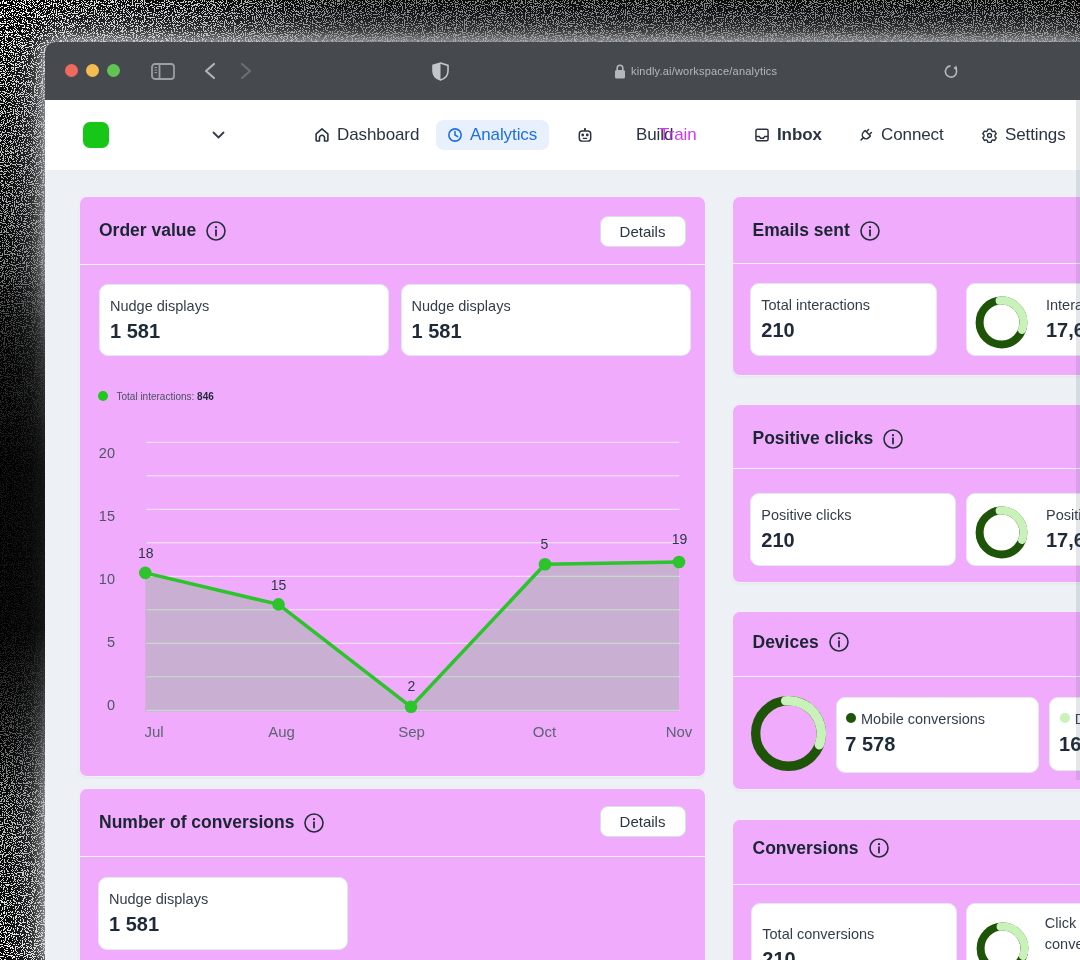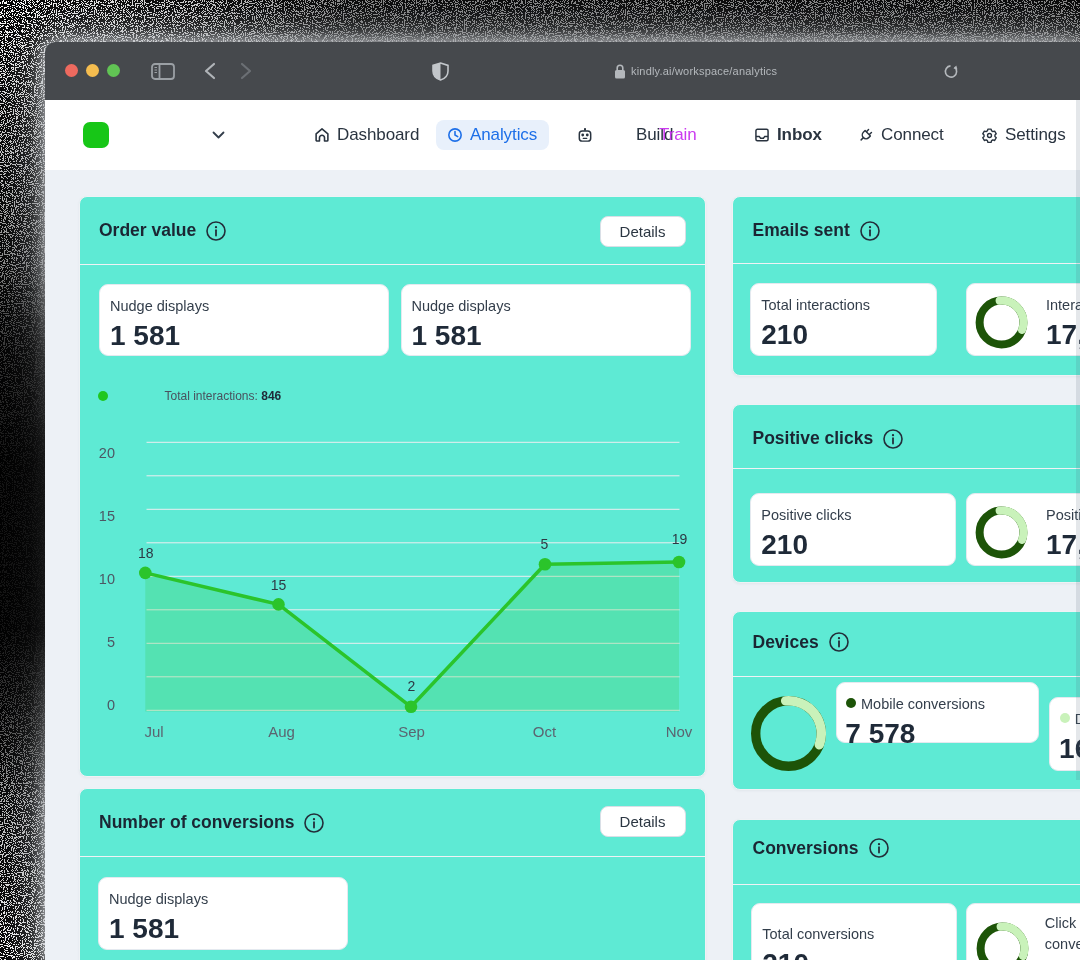--- a/index.html
+++ b/index.html
@@ -8,27 +8,27 @@
 #window { position:absolute; left:45px; top:42px; width:1035px; height:918px; border-radius:10px 0 0 0; overflow:hidden; background:#edf1f6; box-shadow:0 0 14px 2px rgba(215,218,222,.75), 0 0 34px 10px rgba(170,175,180,.45), 0 0 70px 28px rgba(130,135,140,.22); }
 #chrome { position:absolute; left:0; top:0; width:100%; height:58px; background:#46494d; }
 .tl { position:absolute; top:22.4px; width:13px; height:13px; border-radius:50%; }
 #chrome .url { position:absolute; left:586px; top:0; height:58px; line-height:58px; font-size:11px; color:#b4b8bc; letter-spacing:0.2px; }
 .cicon { position:absolute; }
 #nav { position:absolute; left:0; top:58px; width:100%; height:70px; background:#fff; }
 #nav .item { position:absolute; top:0; height:70px; display:flex; align-items:center; gap:8px; font-size:17px; color:#2a3440; letter-spacing:-0.1px; }
 #logo { position:absolute; left:37.5px; top:22px; width:26px; height:26px; border-radius:7px; background:#17c617; }
 #brand { position:absolute; left:74px; top:0; height:70px; line-height:70px; font-size:17.5px; font-weight:bold; color:#1f2a37; letter-spacing:-0.3px; }
 #page { position:absolute; left:0; top:128px; width:100%; height:790px; background:#edf1f6; }
-.card { position:absolute; background:#5eead4; border-radius:8px; border:1px solid #eff2f5; box-shadow:0 1px 3px rgba(20,30,50,.05);text-decoration:underline; }
+.card { position:absolute; background:#f0abfc; border-radius:8px; border:1px solid #eff2f5; box-shadow:0 1px 3px rgba(20,30,50,.05);text-decoration:underline; }
 .card h2 { position:absolute; left:19.5px; top:0; height:67px; display:flex; align-items:center; gap:10px; font-size:17.5px; font-weight:bold; color:#1b2633; }
 .cdiv { position:absolute; left:0; right:0; top:67px; height:1px; background:#f0f2f5; }
 .details { position:absolute; width:86px; height:31px; border:1px solid #d9dfe6; border-radius:8px; background:#fff; text-align:center; line-height:29px; font-size:15px; color:#2b3642; }
 .sbox { position:absolute; border:1px solid #e4e9ef; border-radius:9px; background:#fff; }
 .sbox .lb { position:absolute; left:10px; top:12.5px; font-size:14.5px; color:#333e4b; white-space:nowrap; }
-.sbox .vl { position:absolute; left:10px; top:34.5px; font-size:28px; font-weight:bold; color:#1f2a38; white-space:nowrap; }
+.sbox .vl { position:absolute; left:10px; top:34.5px; font-size:20px; font-weight:bold; color:#1f2a38; white-space:nowrap; }
 .ico { display:block; }
 </style>
 </head>
 <body>
 <svg id="noise" width="1080" height="960">
   <defs>
   <filter id="nf" x="0" y="0" width="100%" height="100%" color-interpolation-filters="sRGB">
     <feTurbulence type="fractalNoise" baseFrequency="0.9" numOctaves="1" seed="3"></feTurbulence>
     <feColorMatrix type="matrix" values="1 0 0 0 0  0 1 0 0 0  0 0 1 0 0  0 0 0 0 1"></feColorMatrix>
     <feColorMatrix type="saturate" values="0"></feColorMatrix>
@@ -173,21 +173,21 @@
     <div class="sbox" style="left:19.5px; top:87px; width:290px; height:72px;">
       <div class="lb">Nudge displays</div>
         <div class="vl">1 581</div>
     </div>
     <div class="sbox" style="left:321px; top:87px; width:290px; height:72px;">
       <div class="lb">Nudge displays</div>
         <div class="vl">1 581</div>
     </div>
     <div style="position:absolute; left:18px; top:191px; height:16px; display:flex; align-items:center; gap:9px;">
       <span style="width:10px; height:10px; border-radius:50%; background:#1fc71f;"></span>
-      <span style="font-size:12px; color:#49525e;margin-left:48px;">Total interactions: <b style="color:#1f2a38;">846</b></span>
+      <span style="font-size:10px; color:#49525e;">Total interactions: <b style="color:#1f2a38;">846</b></span>
     </div>
     <svg style="position:absolute; left:0; top:228px;" width="627" height="316" viewBox="0 0 627 316">
       <g stroke="#eceef1" stroke-width="1">
         <line x1="66.5" y1="17.3" x2="599.5" y2="17.3"></line>
         <line x1="66.5" y1="50.8" x2="599.5" y2="50.8"></line>
         <line x1="66.5" y1="84.3" x2="599.5" y2="84.3"></line>
         <line x1="66.5" y1="117.8" x2="599.5" y2="117.8"></line>
         <line x1="66.5" y1="151.3" x2="599.5" y2="151.3"></line>
         <line x1="66.5" y1="184.8" x2="599.5" y2="184.8"></line>
         <line x1="66.5" y1="218.3" x2="599.5" y2="218.3"></line>
@@ -295,21 +295,21 @@
           <circle cx="10" cy="10" r="9" fill="none" stroke="#232e3a" stroke-width="1.6"></circle>
           <circle cx="10" cy="6.2" r="1.15" fill="#232e3a"></circle>
           <path d="M10 9.2 V14.6" stroke="#232e3a" stroke-width="1.8" stroke-linecap="round"></path>
         </svg>
     </h2>
     <div class="cdiv" style="top:64px;"></div>
     <svg style="position:absolute; left:18.4px; top:84.1px;" width="75" height="75" viewBox="0 0 75 75">
       <circle cx="37.5" cy="37.5" r="32.8" fill="none" stroke="#1d5408" stroke-width="9.4"></circle>
       <path d="M 34.64 4.83 A 32.8 32.8 0 0 1 68.33 48.72" fill="none" stroke="#c9f2ba" stroke-width="9.4" stroke-linecap="round"></path>
     </svg>
-    <div class="sbox" style="left:102.6px; top:70px; width:203px; height:61px;">
+    <div class="sbox" style="left:102.6px; top:85px; width:203px; height:76px;">
       <div class="lb" style="left:24.4px;">Mobile conversions</div>
       <span style="position:absolute; left:9.3px; top:14.5px; width:10px; height:10px; border-radius:50%; background:#1d5408;"></span>
       <div class="vl" style="left:8.7px;">7 578</div>
     </div>
     <div class="sbox" style="left:316.4px; top:85.4px; width:203px; height:74px;">
       <div class="lb" style="left:24.4px;">Desktop conversions</div>
       <span style="position:absolute; left:9.3px; top:14.5px; width:10px; height:10px; border-radius:50%; background:#c9f2ba;"></span>
       <div class="vl" style="left:8.7px;">16 406</div>
     </div>
   </div>

